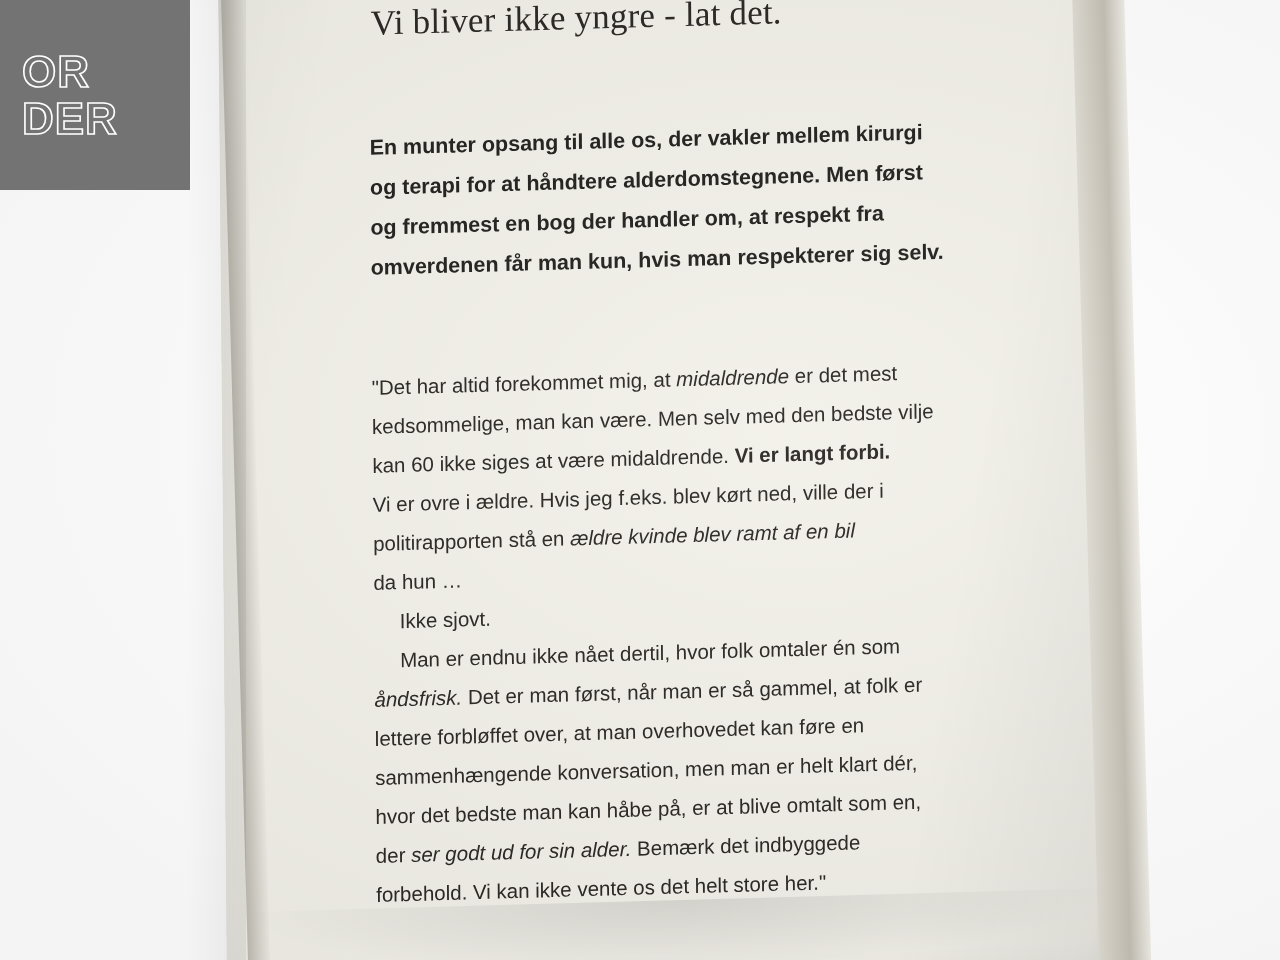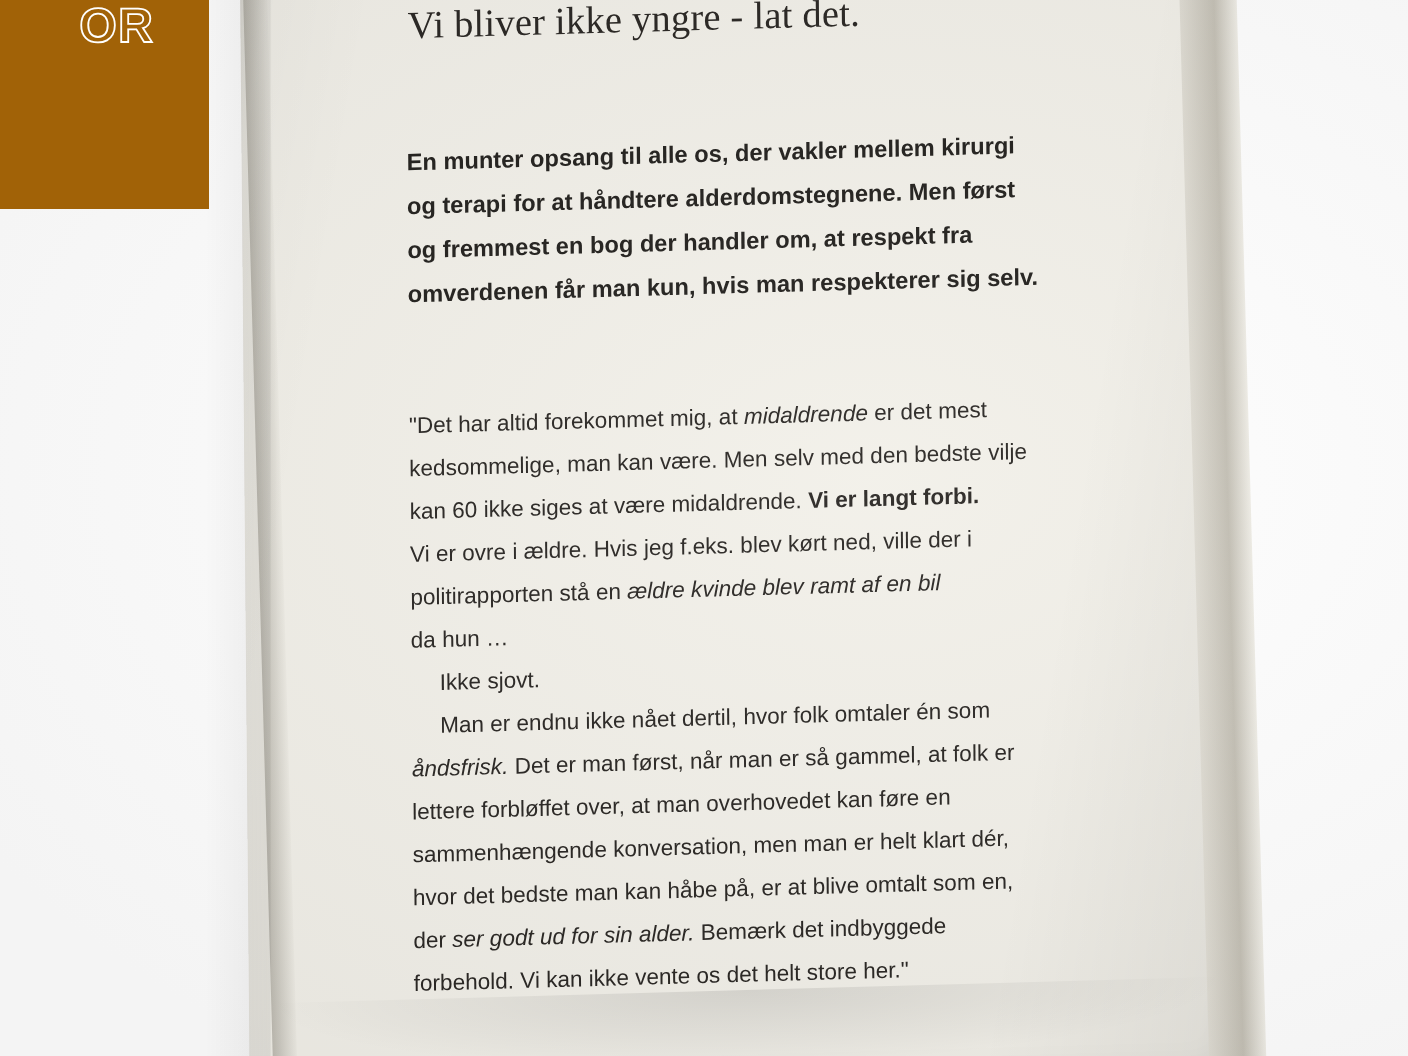--- a/index.html
+++ b/index.html
@@ -143,22 +143,23 @@
       radial-gradient(ellipse at 62% 45%, rgba(255,255,255,0.05) 0%, rgba(0,0,0,0.045) 85%);
   }
 
   
   .logo {
     position: absolute;
     left: 0;
     top: 0;
     width: 190px;
     height: 190px;
-    background: #a16207;
+    background: #737373;
     display: flex;
+    flex-direction: column;
     justify-content: center;
     padding-left: 22px;
     box-sizing: border-box;
   }
   .logo-line {
     font-family: "Liberation Sans", sans-serif;
     font-weight: 700;
     font-size: 44px;
     line-height: 47px;
     letter-spacing: 1px;
@@ -194,15 +195,16 @@
         <p class="indent"><span>Man er endnu ikke nået dertil, hvor folk omtaler én som </span><i>åndsfrisk.</i><span> Det er man først, når man er så gammel, at folk er lettere forbløffet over, at man overhovedet kan føre en sammenhængende konversation, men man er helt klart dér, hvor det bedste man kan håbe på, er at blive omtalt som en, der </span><i>ser godt ud for sin alder.</i><span> Bemærk det indbyggede forbehold. Vi kan ikke vente os det helt store her."</span></p>
       </div>
 
     </div>
 
     <div class="photo-vignette"></div>
   </div>
 
   <div class="logo">
     <div class="logo-line">OR</div>
+    <div class="logo-line">DER</div>
   </div>
 
 </div>
 
 </body></html>

